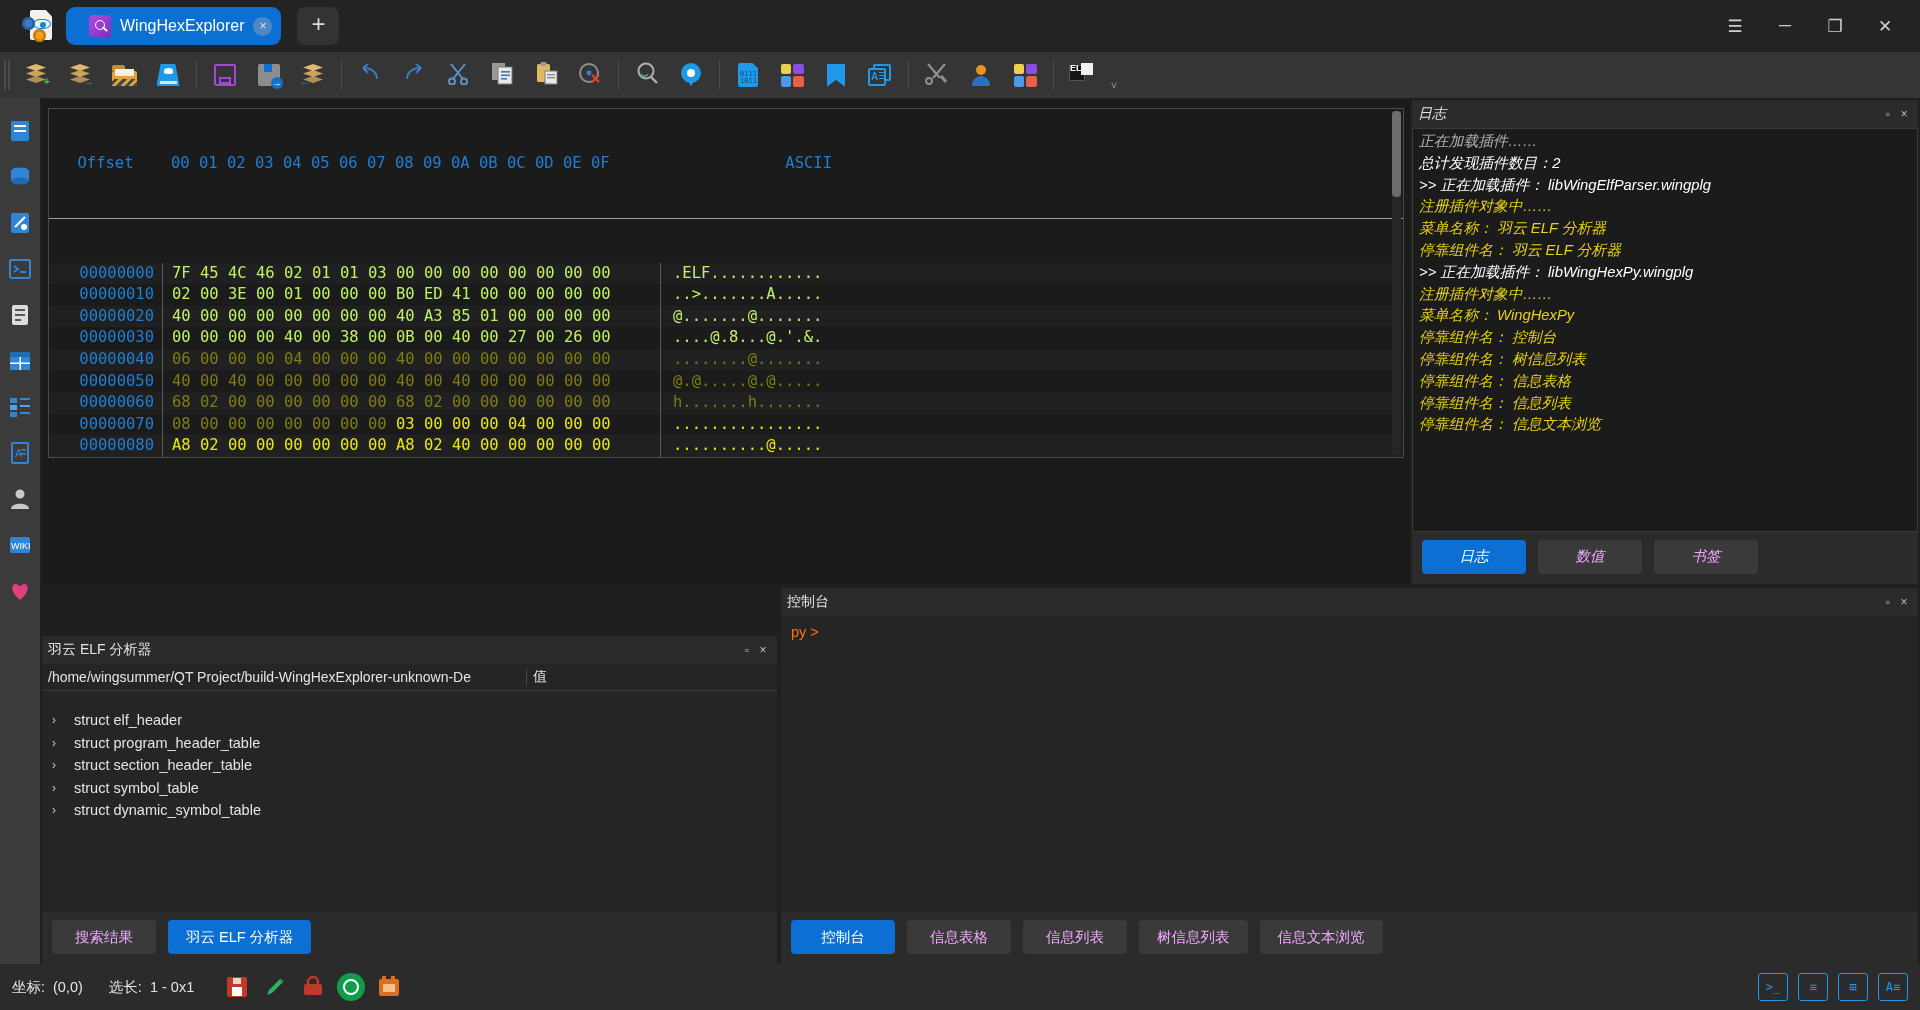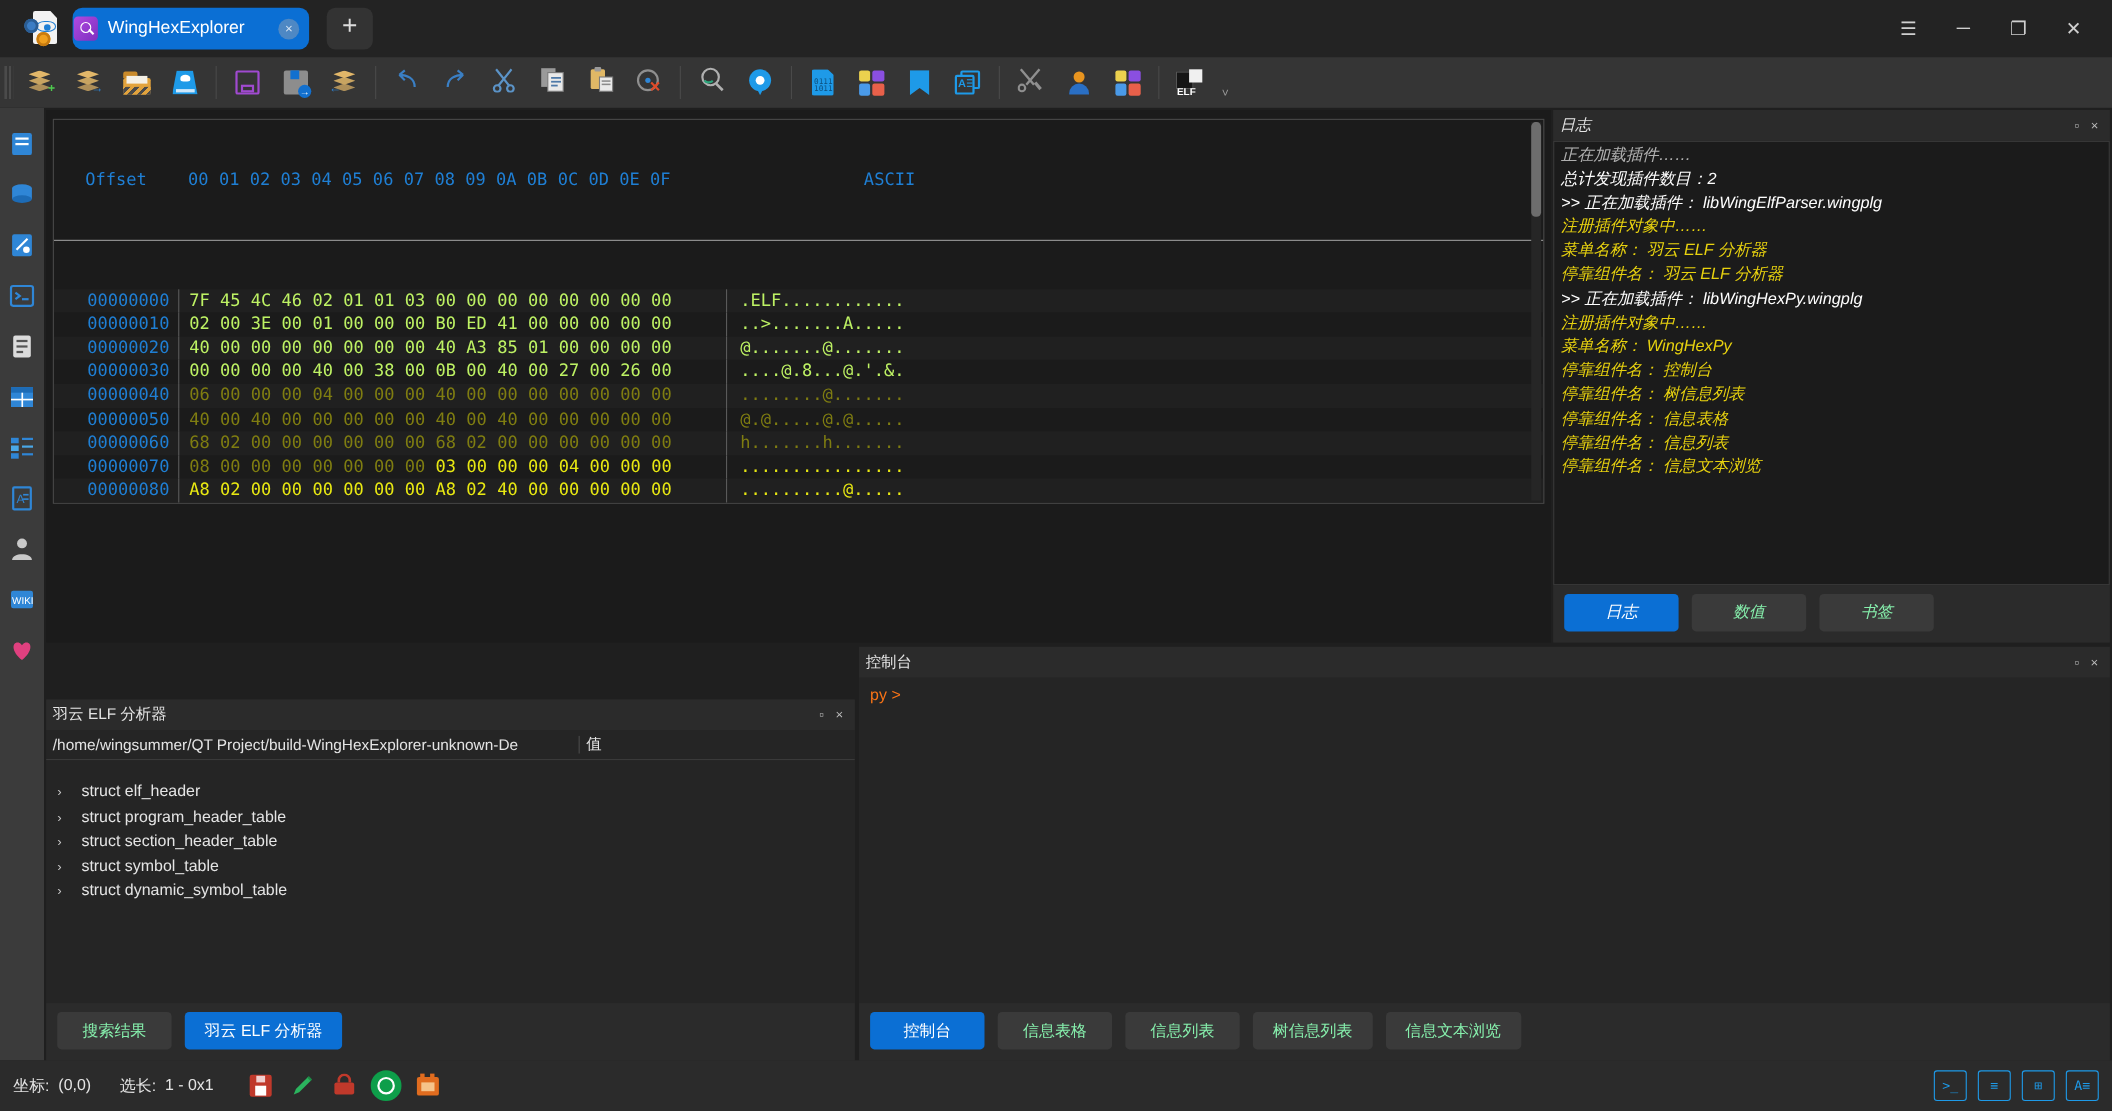--- a/index.html
+++ b/index.html
@@ -32,21 +32,21 @@
     border-radius:50%; background:#1f7fd4;
   }
   .applogo .gear1, .applogo .gear2 {
     position:absolute; border-radius:50%;
   }
   .applogo .gear1 { left:0px; top:8px; width:13px; height:13px; background:#3a7cc4; box-shadow:0 0 0 2.5px #2a5d94 inset; }
   .applogo .gear2 { left:11px; top:20px; width:13px; height:13px; background:#f0a01e; box-shadow:0 0 0 2.5px #c87b10 inset; }
 
   .tab {
     display:flex; align-items:center; gap:9px;
-    background:#0b6fd4; border-radius:9px; height:38px; padding:0 9px 0 1px;
+    background:#0b6fd4; border-radius:9px; height:38px; padding:0 9px 0 23px;
     min-width:215px;
   }
   .tab .ticon {
     width:22px; height:22px; border-radius:4px;
     background:linear-gradient(135deg,#b04ae0,#7e2fc0);
     position:relative; flex:0 0 22px;
   }
   .tab .ticon::before{
     content:""; position:absolute; left:6px; top:5px; width:8px; height:8px;
     border:1.6px solid #fff; border-radius:50%;
@@ -130,21 +130,21 @@
   .ic-textcmp .aa{position:absolute;left:3px;top:7px;color:#1e9ae8;font-size:10px;font-weight:bold;}
   .ic-textcmp .ln{position:absolute;left:11px;top:8px;width:5px;height:1.5px;background:#1e9ae8;box-shadow:0 3px 0 #1e9ae8,0 6px 0 #1e9ae8;}
   .ic-person{width:22px;height:23px;position:relative;}
   .ic-person .hd{position:absolute;left:6px;top:1px;width:10px;height:10px;border-radius:50%;background:#e8941f;}
   .ic-person .bd{position:absolute;left:2px;top:12px;width:18px;height:10px;border-radius:9px 9px 0 0;background:#2a6fc4;}
   .ic-plugin{width:23px;height:23px;display:grid;grid-template-columns:1fr 1fr;grid-template-rows:1fr 1fr;gap:2px;}
   .ic-plugin span{border-radius:2px;}
   .ic-elf{width:26px;height:24px;position:relative;}
   .ic-elf .e1{position:absolute;left:0;top:2px;width:16px;height:16px;background:#151515;border:1px solid #555;}
   .ic-elf .e2{position:absolute;left:12px;top:0;width:12px;height:12px;background:#f0f0f0;}
-  .ic-elf .etx{position:absolute;left:1px;top:15px;color:#fff;font-size:9px;font-weight:bold;font-family:"Liberation Sans",sans-serif;}
+  .ic-elf .etx{position:absolute;left:1px;top:0;color:#fff;font-size:9px;font-weight:bold;font-family:"Liberation Sans",sans-serif;}
 
   
   .body { flex:1 1 auto; display:flex; min-height:0; }
 
   
   .rail {
     width:40px; background:#3b3b3b; flex:0 0 40px;
     display:flex; flex-direction:column; align-items:center; padding-top:18px; gap:16px;
   }
   .railitem{ width:30px; height:30px; display:flex;align-items:center;justify-content:center;}
@@ -206,21 +206,21 @@
   .trow{ display:flex; align-items:center; height:22.5px; padding-left:10px; font-size:14.5px; color:#e4e4e4; }
   .trow .chev{ width:22px; color:#c9c9c9; font-size:12px;}
 
   .console{ flex:1 1 auto; }
   .conbody{ flex:1 1 auto; background:#252525; padding:8px 10px; font-size:14.5px; color:#f97316;
             font-family:"Liberation Sans", sans-serif;}
 
   .tabstrip{ display:flex; align-items:center; gap:12px; padding:8px 10px 10px 10px; background:#2b2b2b;}
   .dtab{
     height:34px; min-width:104px; padding:0 18px; border-radius:4px;
-    background:#3a3a3a; color:#86efac; font-size:14.5px;
+    background:#3a3a3a; color:#f0abfc; font-size:14.5px;
     display:flex;align-items:center;justify-content:center;
   }
   .dtab.active{ background:#0b6fd4; color:#fff;}
 
   
   .rightdock{ flex:0 0 506px; display:flex; flex-direction:column; background:#2b2b2b; margin:2px 2px 0 2px;font-style:italic;}
   .logbody{
     flex:1 1 auto; background:#1b1b1b; border:1px solid #3a3a3a; overflow:hidden;
     padding:2px 6px 4px 6px; min-height:0;
   }

